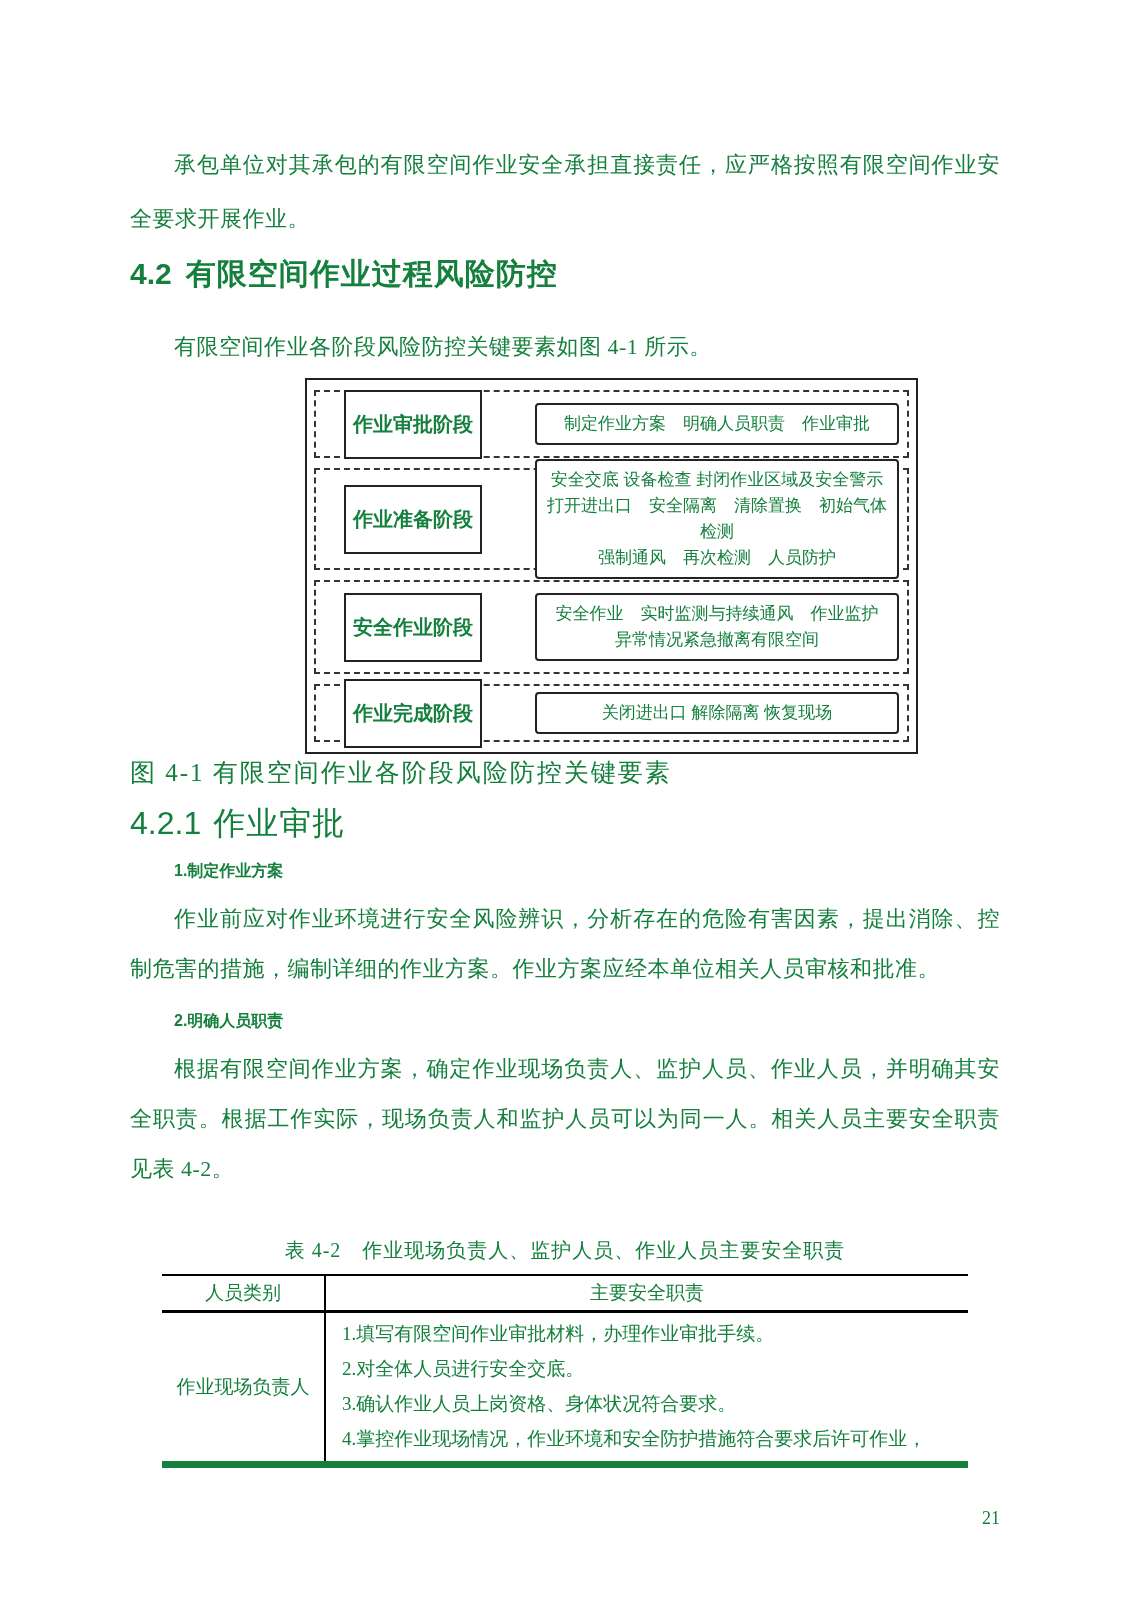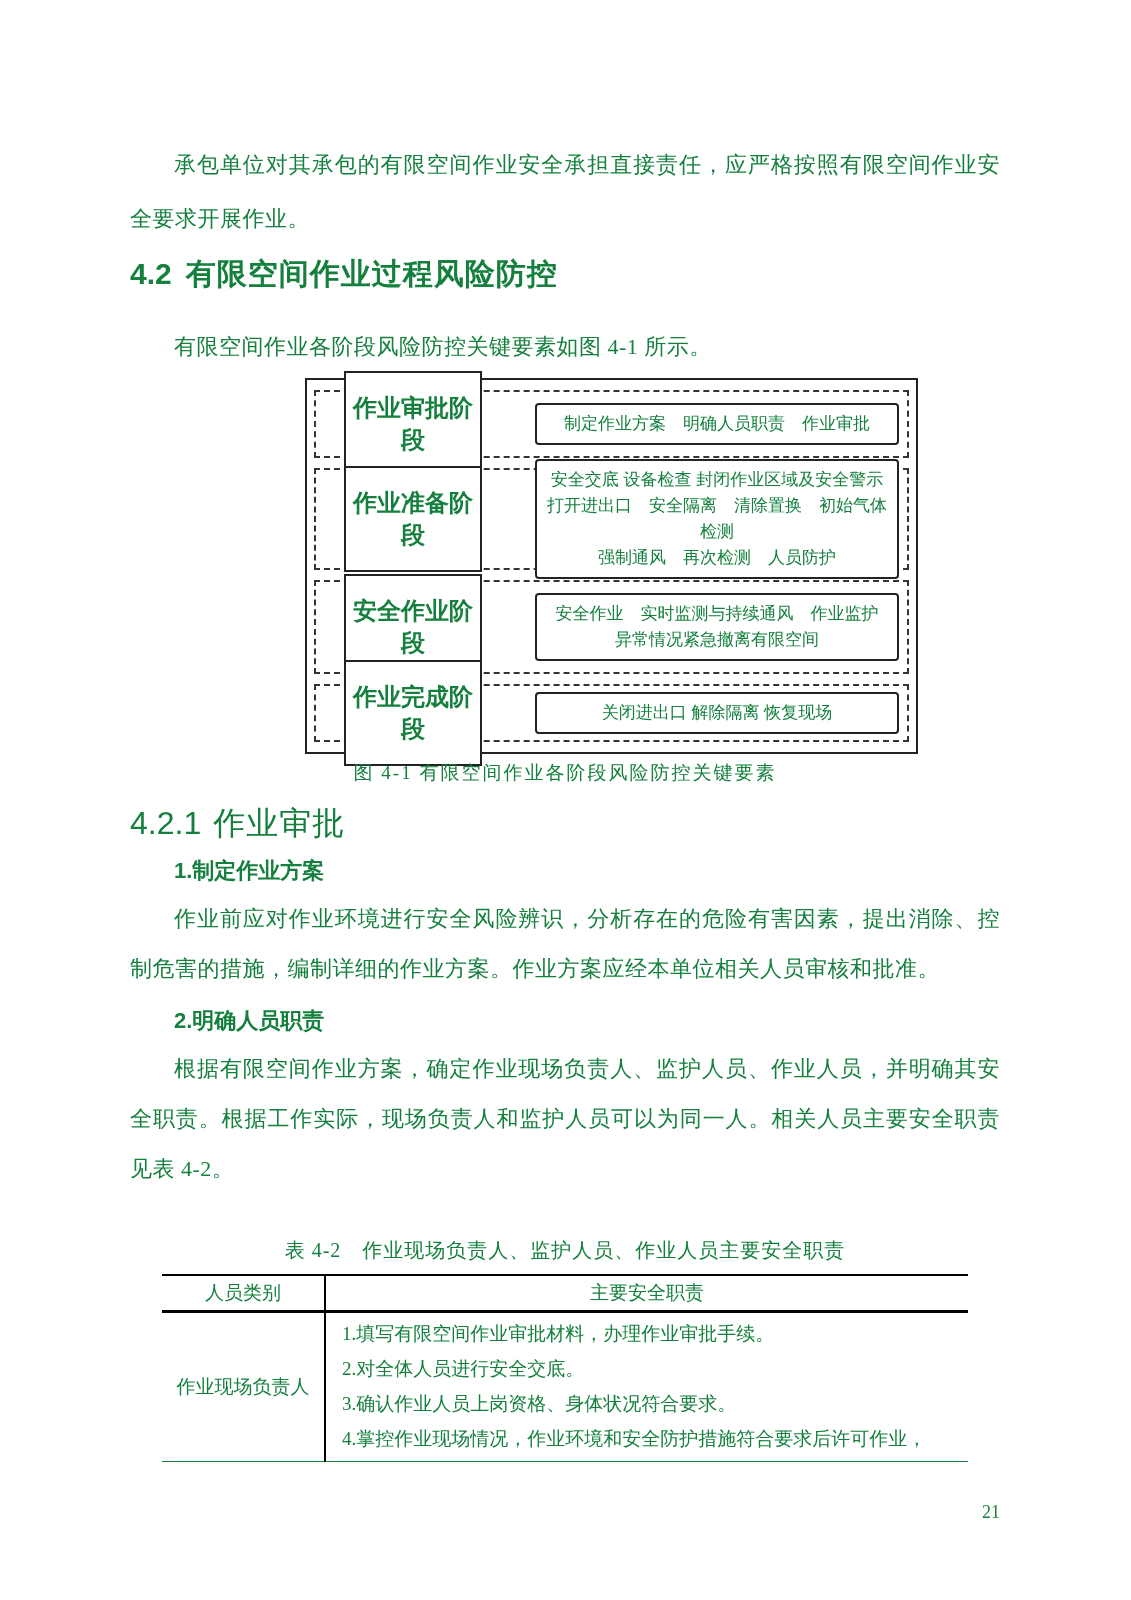--- a/index.html
+++ b/index.html
@@ -56,79 +56,78 @@
   .drow.r1 { height: 68px; }
   .drow.r2 { height: 102px; }
   .drow.r3 { height: 94px; }
   .drow.r4 { height: 58px; }
   .stagebox {
     width: 138px;
     border: 2px solid #222;
     text-align: center;
     font-family: "Liberation Sans", sans-serif;
     font-weight: bold;
-    font-size: 24px;
+    font-size: 20px;
     padding: 19px 0;
     background: #fff;
     flex: 0 0 auto;
   }
   .roundbox {
     margin-left: auto;
     width: 364px;
     border: 2px solid #222;
     border-radius: 4px;
     text-align: center;
     font-family: "Liberation Sans", sans-serif;
     font-weight: normal;
     font-size: 17px;
     line-height: 26px;
     padding: 6px 4px;
     background: #fff;
   }
   .fig-caption {
     margin-top: 6px;
-    text-align: center;
-    font-size: 19px;
+    font-size: 25px;
     line-height: 26px;
     letter-spacing: 2px;
   }
 
   h3.subsec-heading {
     margin-top: 20px;
     font-family: "Liberation Sans", sans-serif;
     font-weight: normal;
     font-size: 32px;
     line-height: 34px;
     letter-spacing: 1px;
   }
   h3.subsec-heading .num { margin-right: 12px; letter-spacing: 0; }
 
   .block-heading {
     margin: 16px 0 0 44px;
     font-family: "Liberation Sans", sans-serif;
     font-weight: bold;
-    font-size: 22px;
+    font-size: 16px;
     line-height: 30px;
   }
   .block-heading.second { margin-top: 12px; }
 
   
   .table-caption {
     margin-top: 42px;
     text-align: center;
     font-size: 20px;
     line-height: 28px;
     letter-spacing: 1px;
   }
   table.duty-table {
     width: 806px;
     margin: 10px auto 0;
     border-collapse: collapse;
     border-top: 2px solid #000;
-    border-bottom: 1px solid #15803d;
+    border-bottom: 7px solid #15803d;
     font-size: 19px;
   }
   table.duty-table th {
     font-weight: normal;
     border-bottom: 3px solid #000;
     height: 36px;
     text-align: center;
   }
   table.duty-table .c1 {
     width: 163px;

